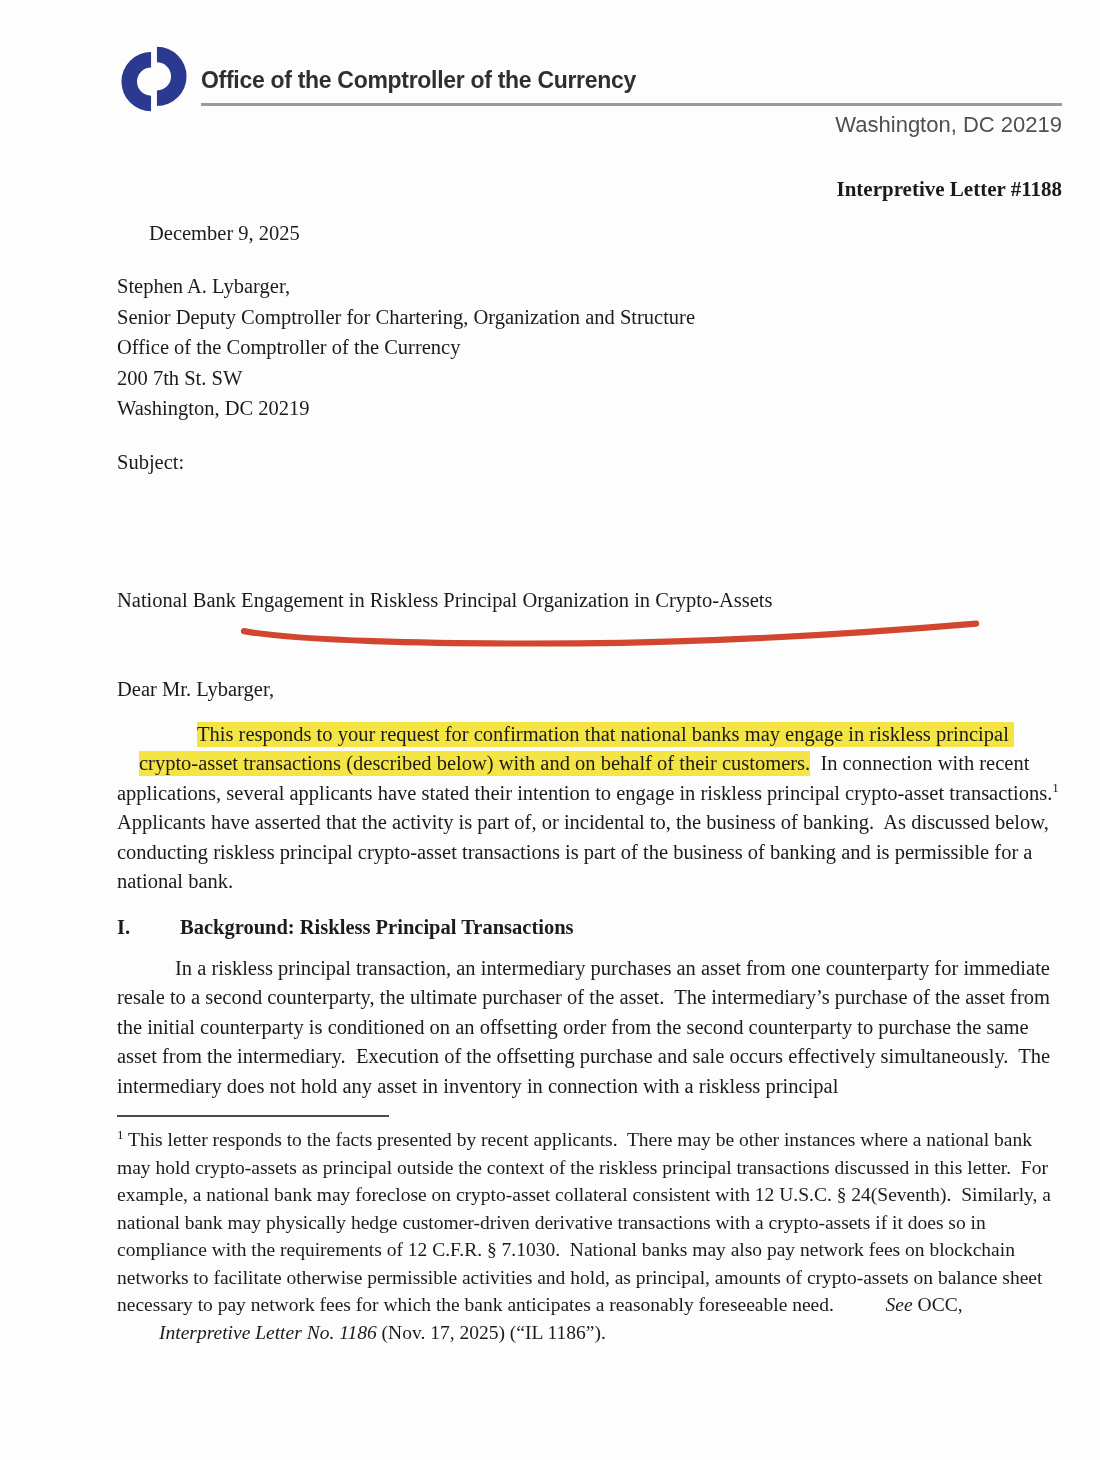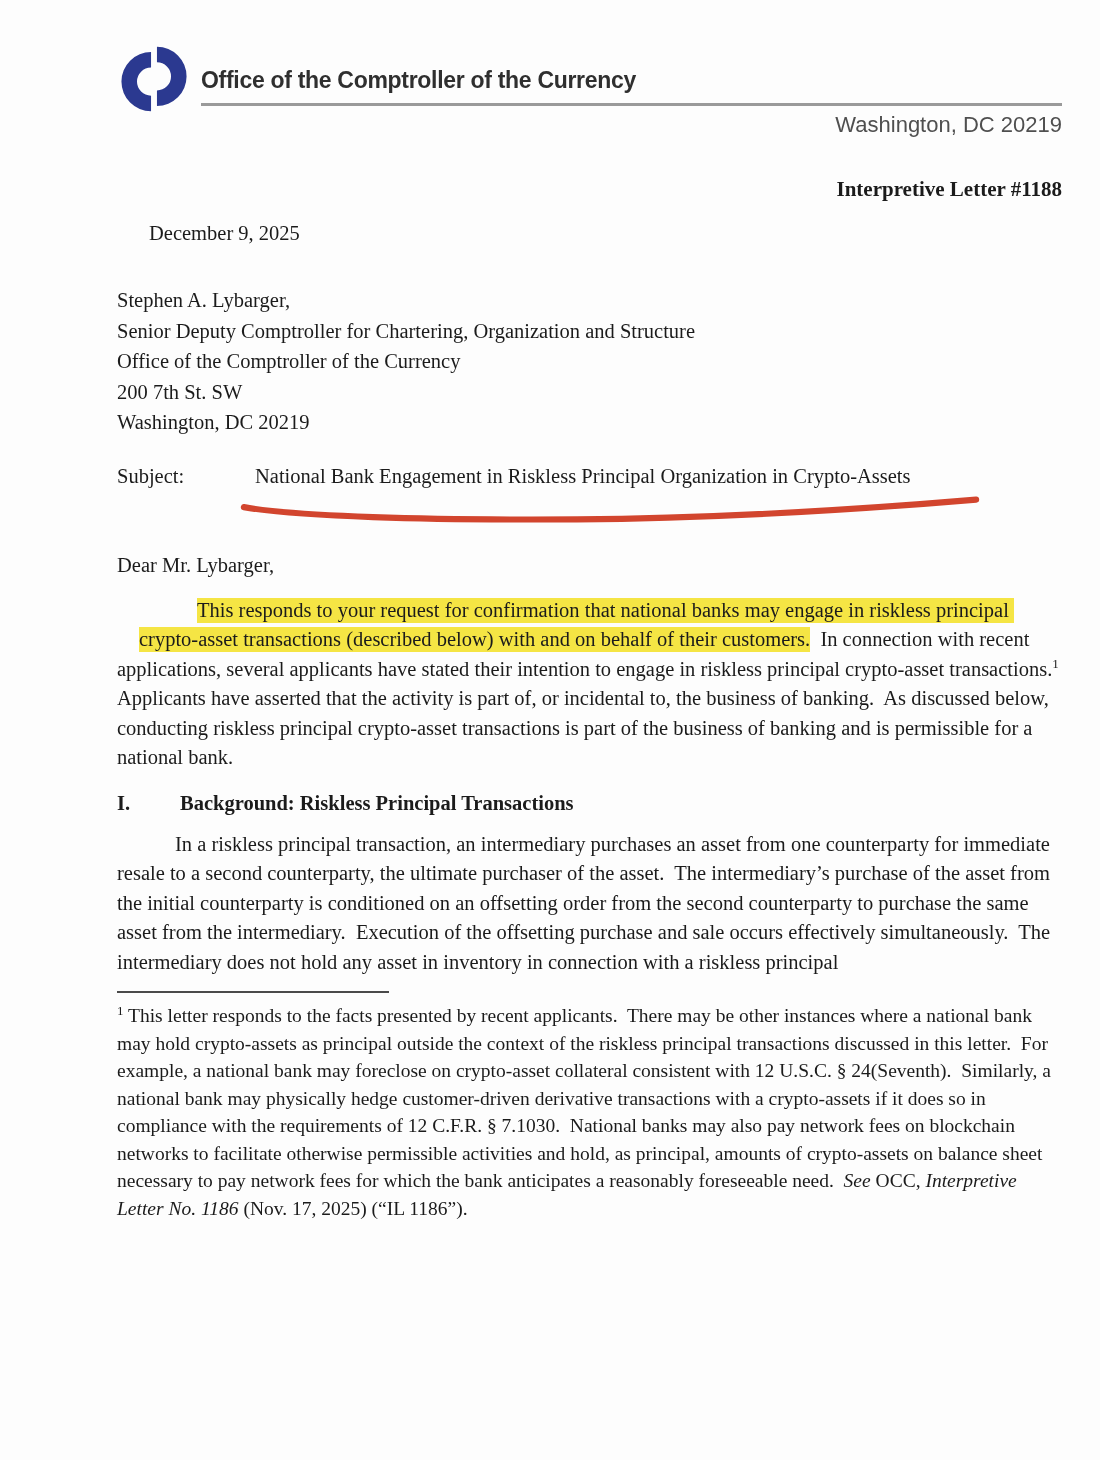--- a/index.html
+++ b/index.html
@@ -25,38 +25,38 @@
   }
   .lh-rule { margin-top:9px; border-top:3px solid #9a9a9a; height:0; }
   .wash-line {
     margin-top:-4px; text-align:right;
     font-family:"Liberation Sans", sans-serif;
     font-size:22px; line-height:26px; color:#4f4f4f;
   }
   
   .meta { margin-top:36px; text-align:right; font-weight:bold; font-size:21px; line-height:31px; }
   .date-line { margin-top:14px; font-size:20.5px; line-height:28px;margin-left:32px; }
-  .recipient { margin-top:38px; font-size:20.5px; line-height:30.5px; }
+  .recipient { margin-top:24px; font-size:20.5px; line-height:30.5px; }
   
-  .subject-row { margin-top:24px; display:flex; font-size:20.5px; line-height:28px; }
+  .subject-row { margin-top:24px; display:flex; font-size:20.5px; line-height:28px;flex-direction:column; }
   .subject-label { flex:0 0 138px; }
   .subject-underline { margin-top:3px; margin-left:98px; height:32px; }
   
   .salutation { margin-top:22px; font-size:20.5px; line-height:28px; }
   .para { margin-top:17px; font-size:20.5px; line-height:29.5px; white-space:pre-wrap; }
   .para.indent { text-indent:58px; }
   .hl { background:#f5e544; padding:1px 0 2px 0; box-decoration-break:clone;margin-left:22px; -webkit-box-decoration-break:clone; }
   sup.fnref { font-size:13px; vertical-align:super; line-height:0; }
   .section-heading { margin-top:16px; display:flex; font-weight:bold; font-size:20.5px; line-height:28px; }
   .section-heading .numeral { flex:0 0 63px; }
   .para2 { margin-top:13px; }
   
   .fn-rule { margin-top:14px; width:272px; border-top:2px solid #4a4a4a; height:0; }
   .footnote { margin-top:9px; font-size:19.5px; line-height:27.5px; white-space:pre-wrap; }
-  .footnote .it { font-style:italic; }
+  .footnote .it { font-style:italic;margin-left:42px; }
   .seg { display:inline; }
 </style>
 </head>
 <body>
 
 <div class="page">
 
   
   <div class="letterhead">
     <svg class="logo" viewBox="0 0 100 100" aria-hidden="true">

